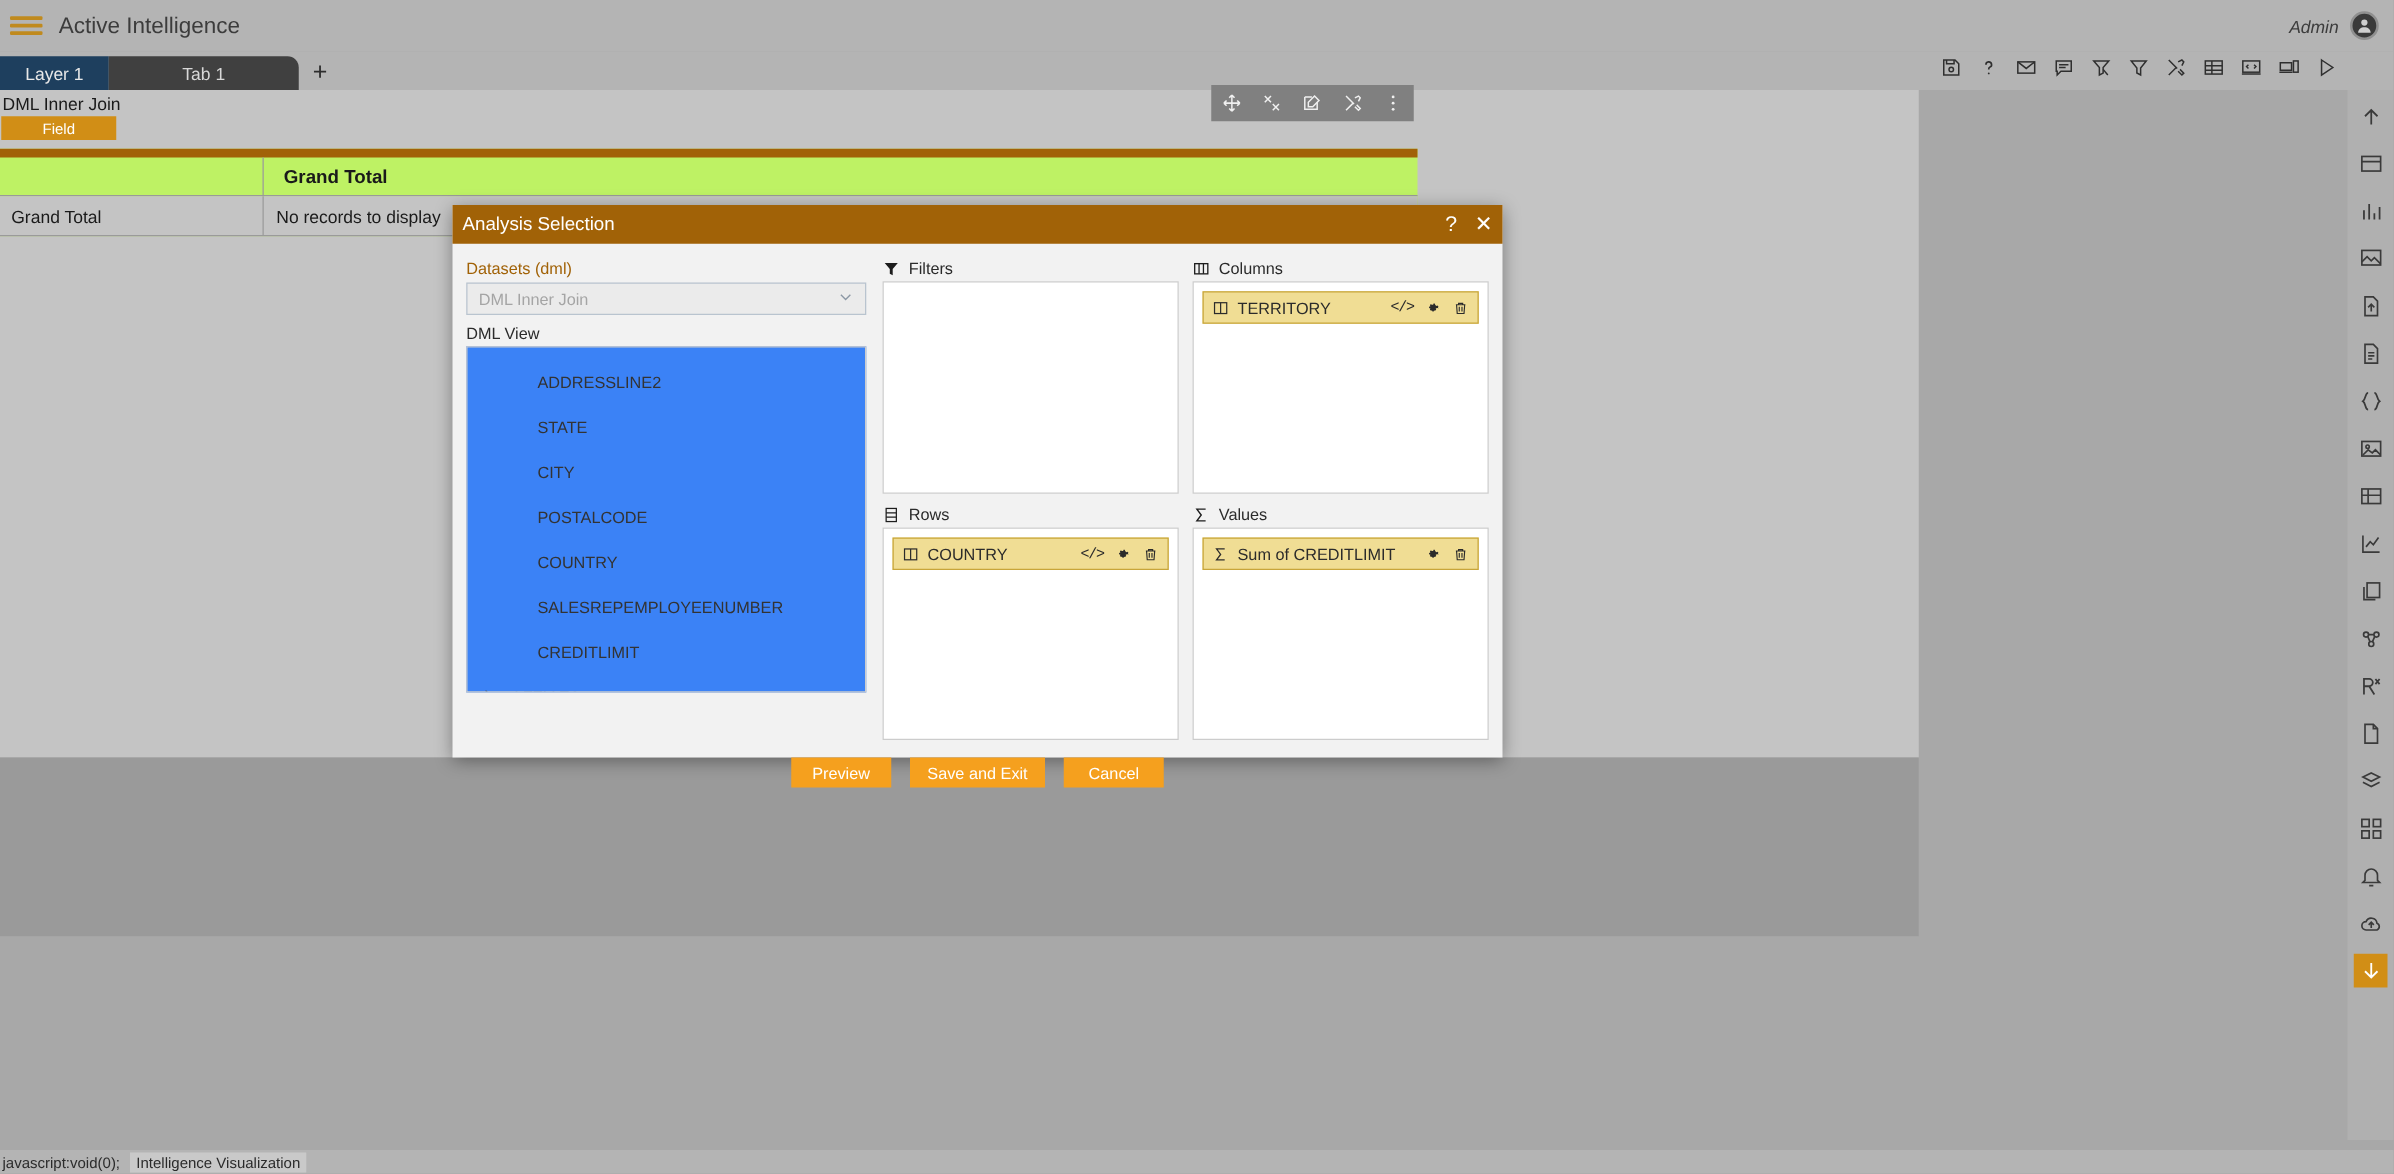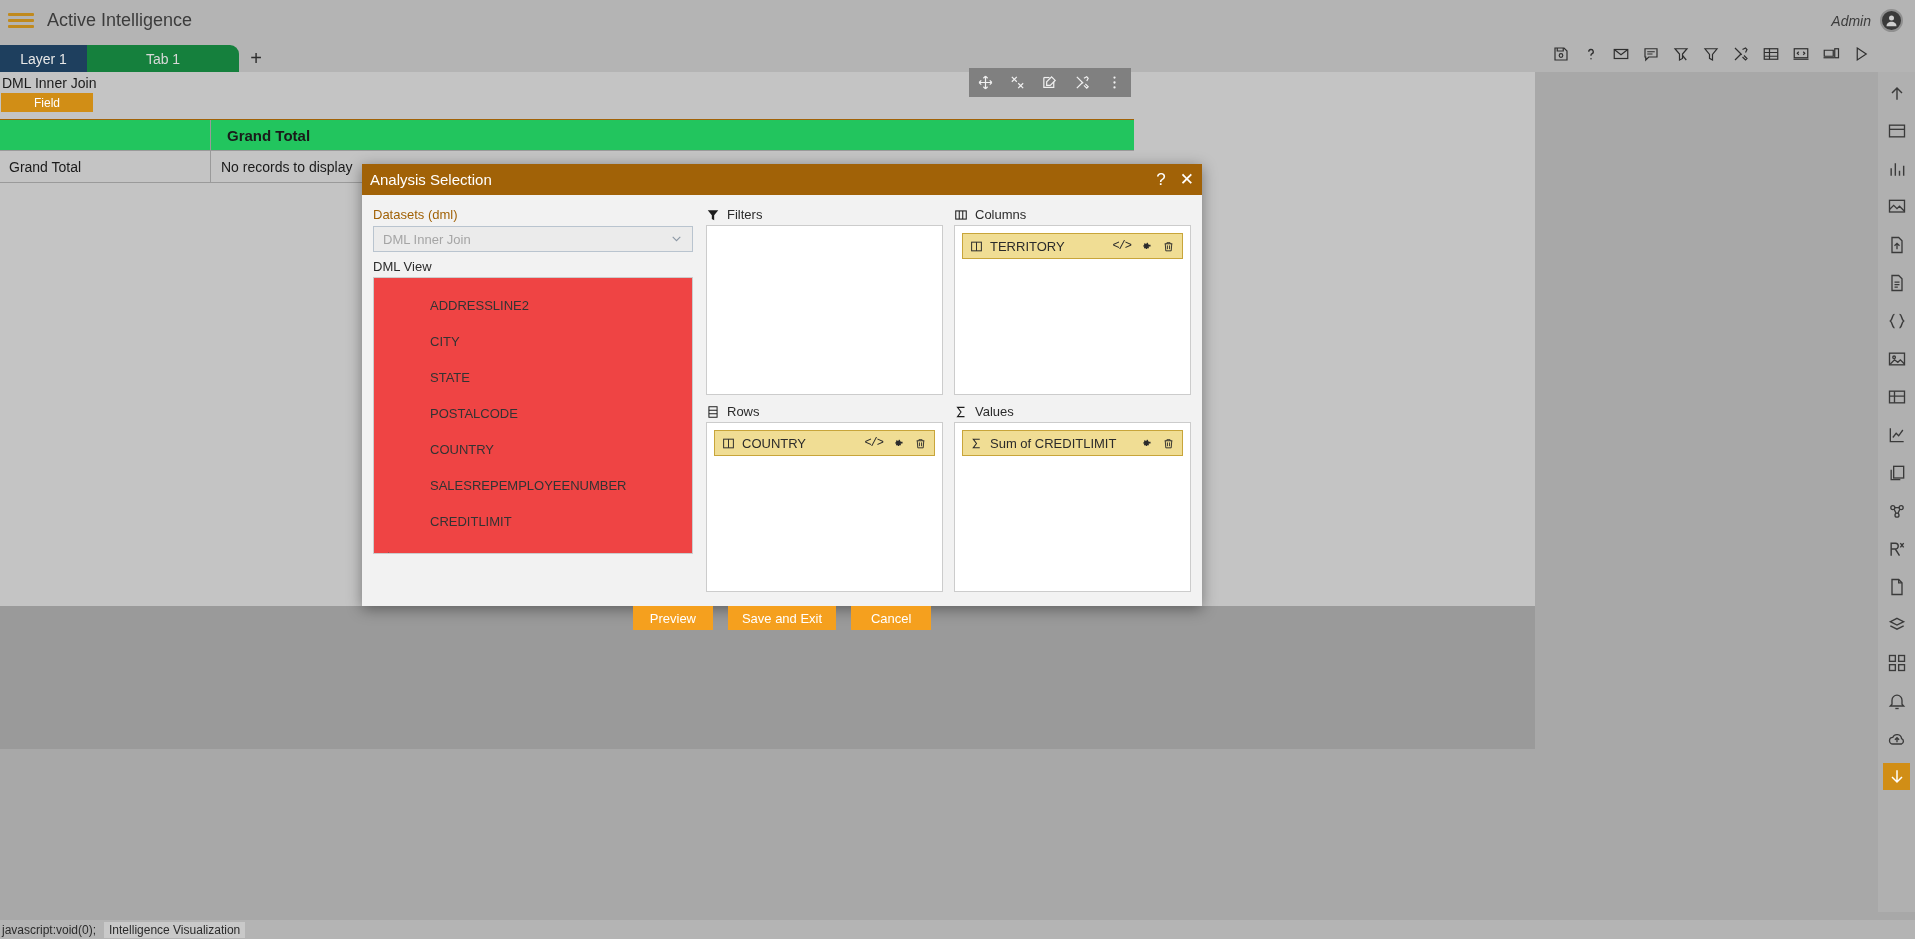--- a/index.html
+++ b/index.html
@@ -32,21 +32,21 @@
   .tabstrip {
     position: absolute; top: 41px; left: 0; right: 0; height: 31px;
     background: #b4b4b4; display: flex; align-items: flex-end;
   }
   .tab-layer {
     width: 87px; height: 27px; background: #1e3f5e; color: #e8e8e8;
     font-size: 14px; display: flex; align-items: center; justify-content: center;
     cursor: pointer;
   }
   .tab-sheet {
-    width: 152px; height: 27px; background: #15803d; color: #d8d8d8;
+    width: 152px; height: 27px; background: #404040; color: #d8d8d8;
     font-size: 14px; display: flex; align-items: center; justify-content: center;
     border-radius: 0 9px 0 0; cursor: pointer;
   }
   .tab-add { width: 34px; text-align: center; font-size: 20px; color: #2d2d2d; cursor: pointer; line-height: 27px; }
 
   
   .tool-icons {
     position: absolute; top: 44px; right: 45px;
     display: flex; align-items: center; gap: 11px;
   }
@@ -58,22 +58,22 @@
     position: absolute; top: 72px; left: 0; width: 1535px; height: 534px;
     background: #c4c4c4;
   }
   .ws-title { font-size: 14px; color: #1a1a1a; padding: 3px 2px 2px 2px; }
   .field-chip {
     width: 92px; height: 19px; background: #d18e16; color: #ffffff;
     font-size: 12px; display: flex; align-items: center; justify-content: center;
     margin-left: 1px;
   }
   .pivot {
-    margin-top: 7px; width: 1134px; background: #22c55e;
-    border-top: 1px solid #a16207;
+    margin-top: 7px; width: 1134px; background: #bef264;
+    border-top: 7px solid #a16207;
   }
   .pivot-head { display: flex; height: 31px; border-bottom: 1px solid #9a9a9a; }
   .pivot-head .c1 { width: 211px; border-right: 1px solid #9a9a9a; }
   .pivot-head .c2 { flex: 1; display: flex; align-items: center; padding-left: 16px; font-size: 15px; font-weight: bold; color: #1a1a1a; }
   .pivot-row { display: flex; height: 32px; background: #c4c4c4; border-bottom: 1px solid #9a9a9a; }
   .pivot-row .c1 { width: 211px; border-right: 1px solid #9a9a9a; display: flex; align-items: center; padding-left: 9px; font-size: 14px; color: #1a1a1a; }
   .pivot-row .c2 { flex: 1; display: flex; align-items: center; padding-left: 10px; font-size: 14px; color: #1a1a1a; }
 
   
   .mini-toolbar {
@@ -122,21 +122,21 @@
   .left-col { width: 320px; }
   .lbl { font-size: 13px; color: #a16207; margin-bottom: 4px; }
   .dataset-select {
     height: 26px; background: #ebebeb; border: 1px solid #b9c4cf;
     display: flex; align-items: center; padding: 0 9px;
     font-size: 13px; color: #a5a5a5; cursor: pointer;
   }
   .dataset-select .chev { margin-left: auto; color: #8c98a5; font-size: 11px; }
   .view-lbl { font-size: 13px; color: #2b2b2b; margin: 7px 0 3px 0; }
   .field-list {
-    height: 277px; background: #ef4444; border: 1px solid #cccccc;
+    height: 277px; background: #3b82f6; border: 1px solid #cccccc;
     overflow: hidden; padding-top: 9px;
   }
   .field-item {
     height: 36px; display: flex; align-items: center;
     padding-left: 56px; font-size: 13px; color: #333333; cursor: pointer;
   }
   .field-group {
     height: 36px; display: flex; align-items: center;
     padding-left: 10px; font-size: 13px; color: #333333; cursor: pointer; gap: 12px;
   }
@@ -464,24 +464,24 @@
                 <path d="M5 9l7 7 7-7"></path>
               </svg>
           </span>
         </div>
         <div class="view-lbl">DML View</div>
         <div class="field-list">
           <div class="field-item">
               <span>ADDRESSLINE2</span>
             </div>
           <div class="field-item">
+              <span>STATE</span>
+            </div>
+          <div class="field-item">
               <span>CITY</span>
-            </div>
-          <div class="field-item">
-              <span>STATE</span>
             </div>
           <div class="field-item">
               <span>POSTALCODE</span>
             </div>
           <div class="field-item">
               <span>COUNTRY</span>
             </div>
           <div class="field-item">
               <span>SALESREPEMPLOYEENUMBER</span>
             </div>

